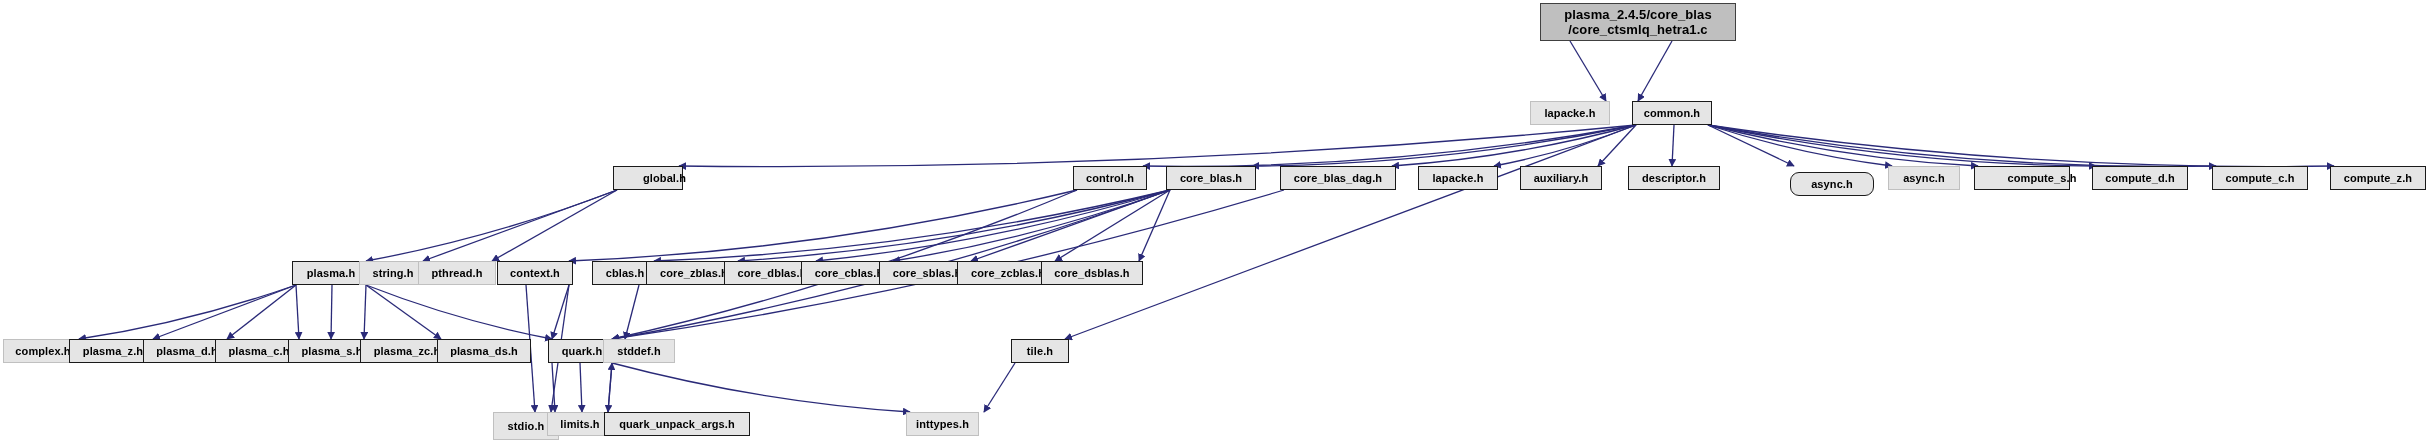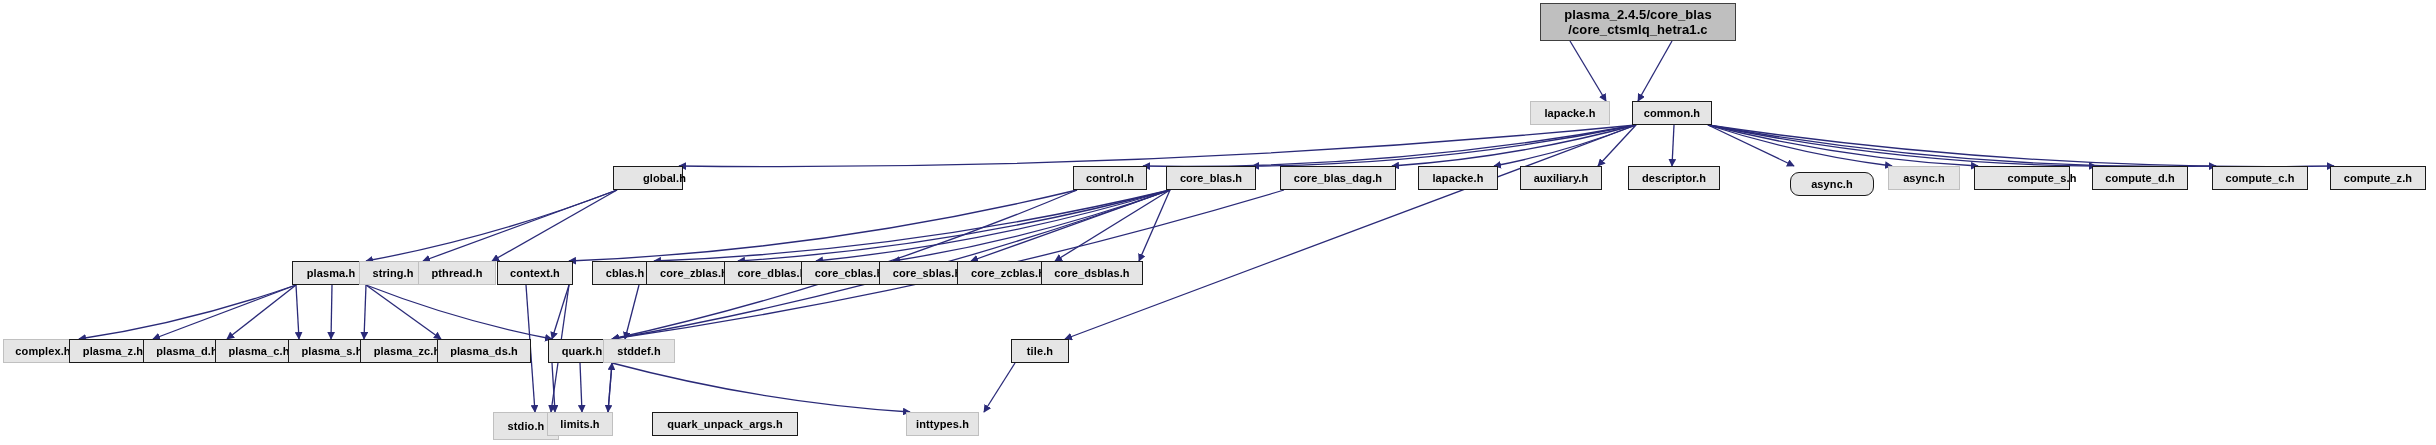--- a/index.html
+++ b/index.html
@@ -308,21 +308,21 @@
     <div class="node light" style="left: 493px; top: 412px; width: 66px; height: 28px;">
       <div>
         <span class="lbl">stdio.h</span>
       </div>
     </div>
     <div class="node light" style="left: 547px; top: 412px; width: 66px; height: 24px;">
       <div>
         <span class="lbl">limits.h</span>
       </div>
     </div>
-    <div class="node solid" style="left: 604px; top: 412px; width: 146px; height: 24px; margin-left: 48px;">
+    <div class="node solid" style="left: 604px; top: 412px; width: 146px; height: 24px;">
       <div>
         <span class="lbl">quark_unpack_args.h</span>
       </div>
     </div>
     <div class="node light" style="left: 906px; top: 412px; width: 73px; height: 24px;">
       <div>
         <span class="lbl">inttypes.h</span>
       </div>
     </div>
   </div>

